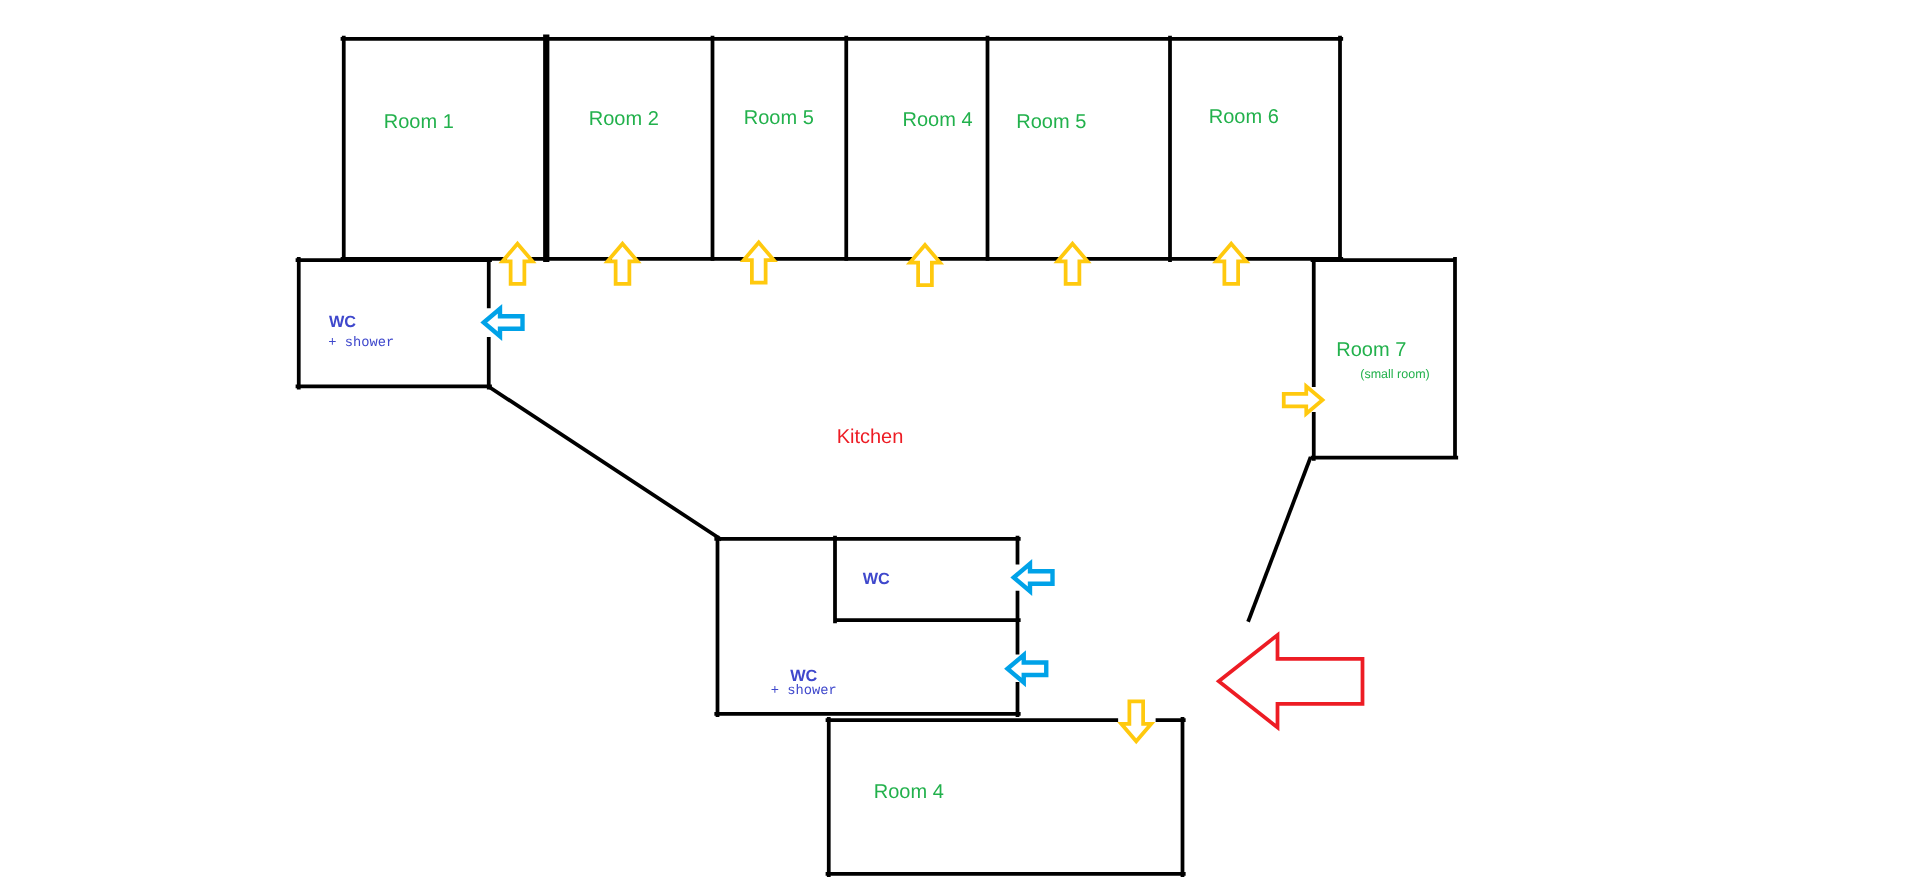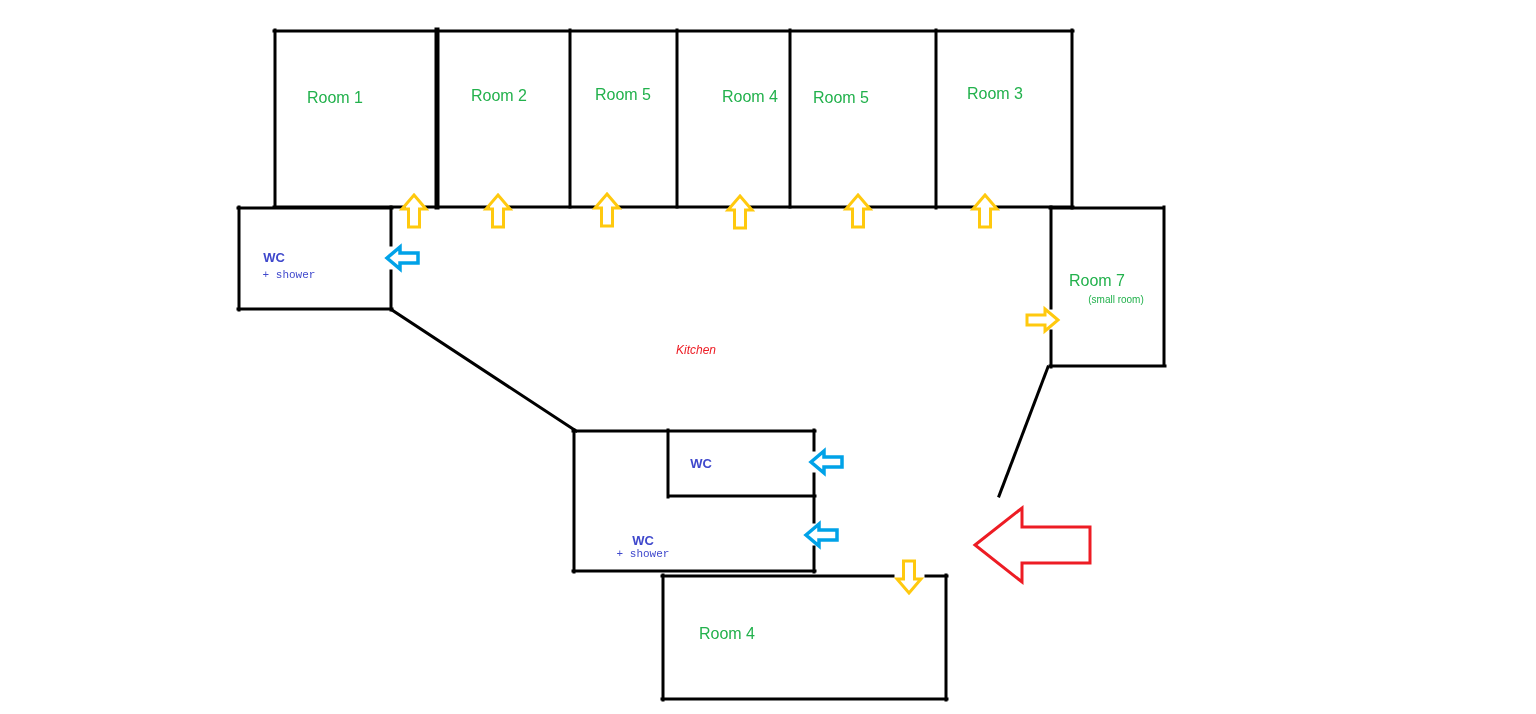--- a/index.html
+++ b/index.html
@@ -32,21 +32,21 @@
   .lbl {
     position: absolute;
     transform: translate(-50%, -50%);
     white-space: nowrap;
     line-height: 1;
   }
   .room-lbl { color: var(--room-label); font-size: 16px; }
   .room-sub { color: var(--room-label); font-size: 10px; }
   .wc-lbl { color: var(--wc-label); font-size: 13px; font-weight: 600; text-align: right; }
   .wc-sub { color: var(--wc-label); font-size: 11px; font-family: Liberation Mono, monospace; }
-  .kitchen-lbl { color: var(--kitchen-label); font-size: 12px; font-style: italic; }
+  .kitchen-lbl { color: var(--kitchen-label); font-size: 16px; }
 </style>
 </head>
 <body>
 
 <div class="canvas">
 
   <svg width="1536" height="714" viewBox="0 0 1536 714">
     <defs>
       <polygon id="arr-up" points="0,-16 12,-2 5.5,-2 5.5,16 -5.5,16 -5.5,-2 -12,-2"></polygon>
       <polygon id="arr-down" points="0,16 12,2 5.5,2 5.5,-16 -5.5,-16 -5.5,2 -12,2"></polygon>
@@ -87,21 +87,21 @@
     <use href="#arr-left" transform="translate(822,535)" class="wc-arrow"></use>
 
     <polygon class="entrance-arrow" points="975,545 1022,508 1022,527 1090,527 1090,563 1022,563 1022,582"></polygon>
   </svg>
 
   <div class="lbl room-lbl" style="left:335px; top:98px">Room 1</div>
   <div class="lbl room-lbl" style="left:499px; top:96px">Room 2</div>
   <div class="lbl room-lbl" style="left:623px; top:95px">Room 5</div>
   <div class="lbl room-lbl" style="left:750px; top:97px">Room 4</div>
   <div class="lbl room-lbl" style="left:841px; top:98px">Room 5</div>
-  <div class="lbl room-lbl" style="left:995px; top:94px">Room 3</div>
+  <div class="lbl room-lbl" style="left:995px; top:94px">Room 6</div>
 
   <div class="lbl room-lbl" style="left:1097px; top:281px">Room 7</div>
   <div class="lbl room-sub" style="left:1116px; top:300px">(small room)</div>
 
   <div class="lbl room-lbl" style="left:727px; top:634px">Room 4</div>
 
   <div class="lbl kitchen-lbl" style="left:696px; top:350px">Kitchen</div>
 
   <div class="lbl wc-lbl" style="left:274px; top:257px">WC</div>
   <div class="lbl wc-sub" style="left:289px; top:275px">+ shower</div>

